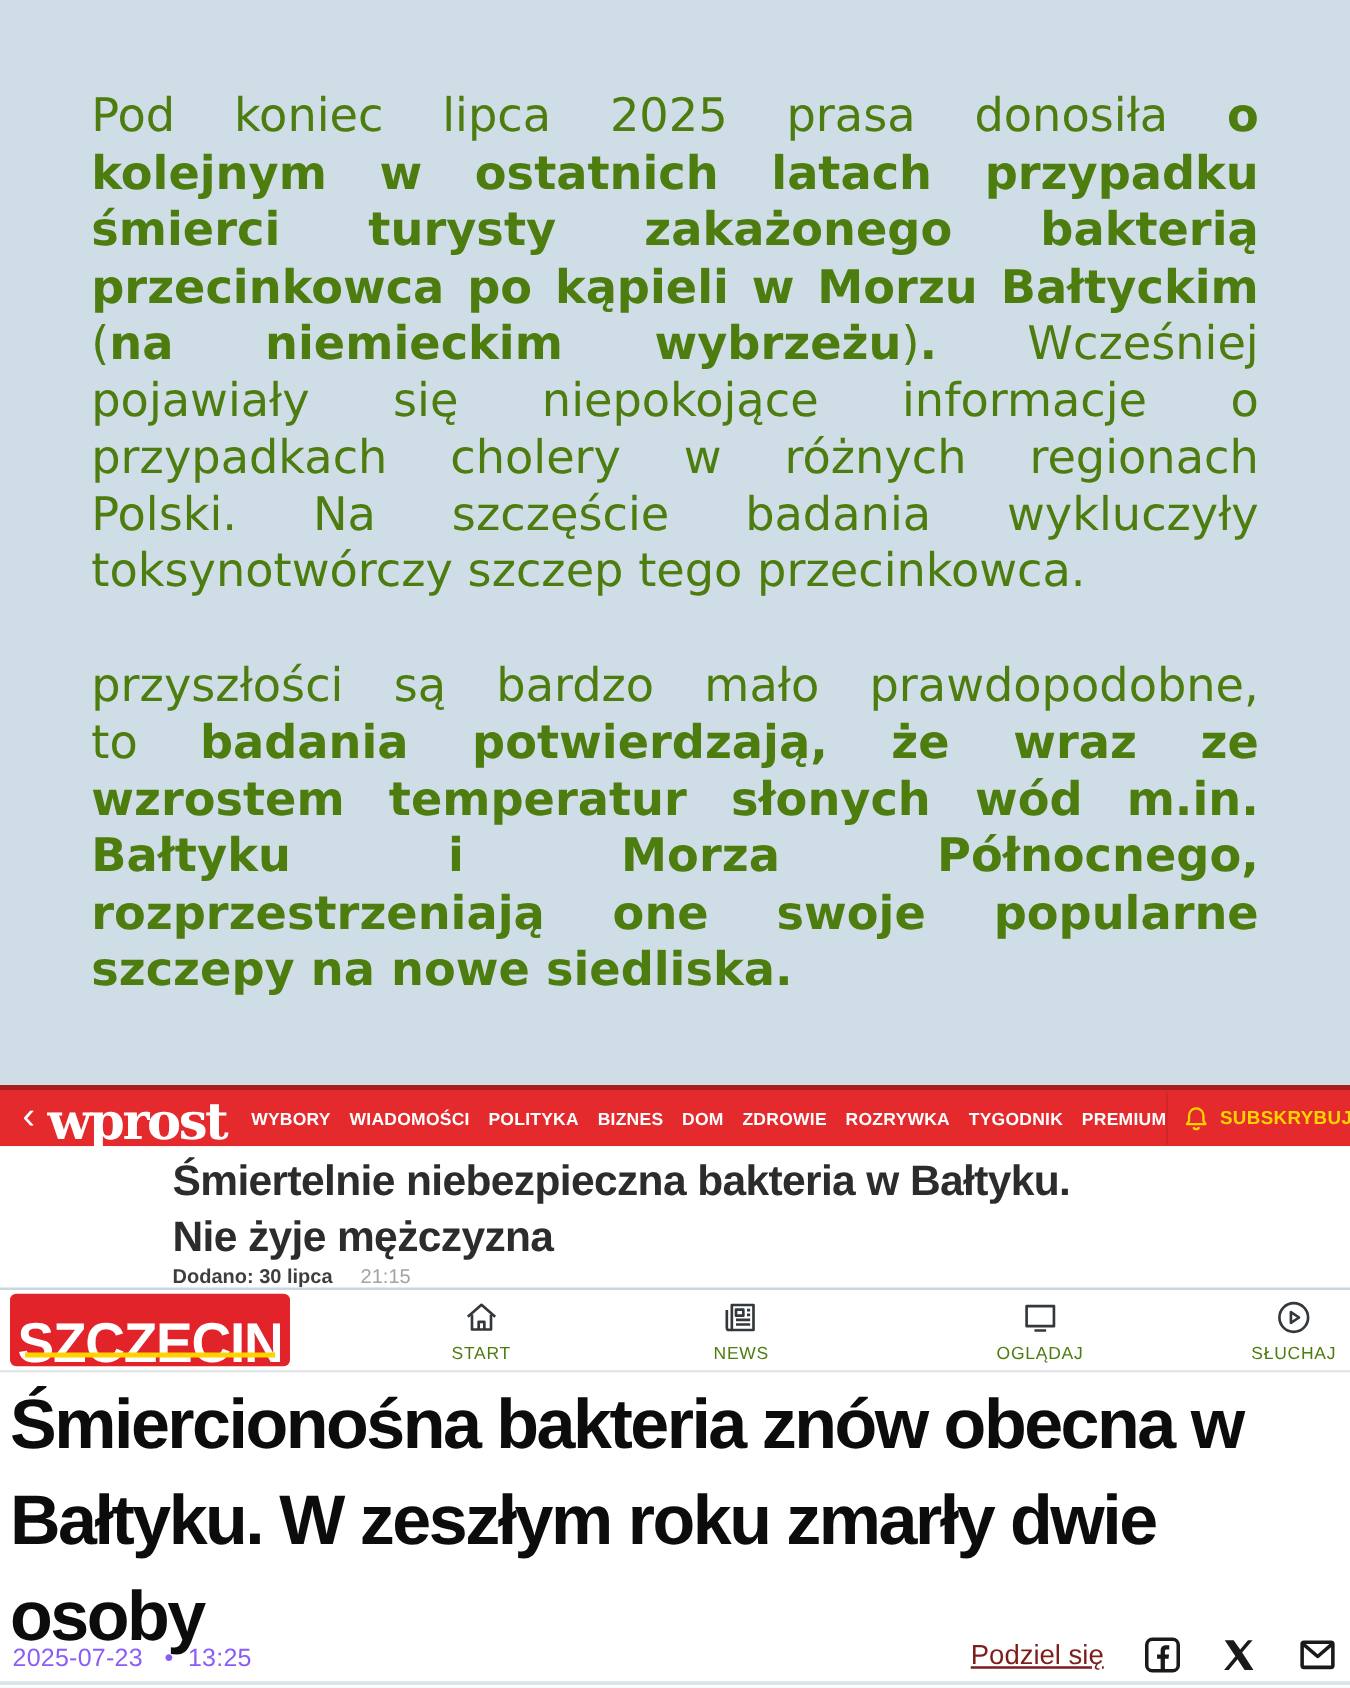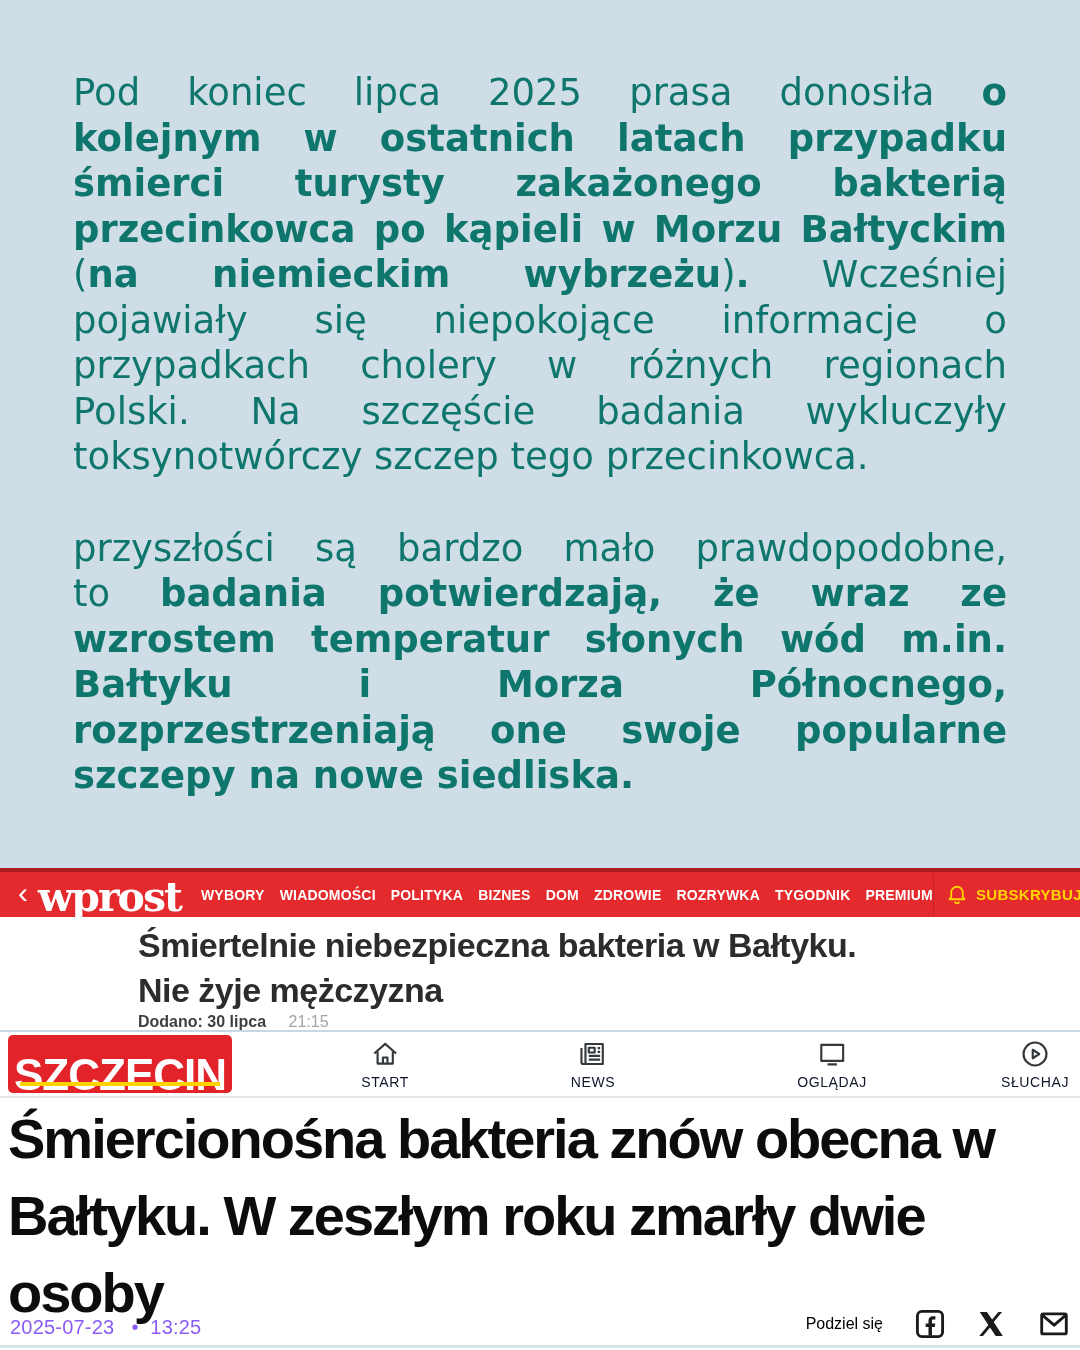--- a/index.html
+++ b/index.html
@@ -3,21 +3,21 @@
 <meta charset="utf-8">
 <style>
   html,body{margin:0;padding:0;background:#ffffff;}
   .page{position:relative;width:1080px;height:1350px;background:#ffffff;overflow:hidden;
         font-family:"Liberation Sans", sans-serif;}
 
   
   .blue-section{position:absolute;left:0;top:0;width:1080px;height:868px;background:#cfdde6;}
   .post-paragraphs{position:absolute;left:73px;top:70px;width:934px;}
   .paragraph{margin:0 0 46px 0;font-family:"DejaVu Sans", sans-serif;
-             font-size:37px;line-height:45.5px;color:#0f766e;}
+             font-size:37px;line-height:45.5px;color:#4d7c0f;}
   .pline{text-align:justify;text-align-last:justify;white-space:normal;}
   .pline.last{text-align-last:left;}
   .pline .b{font-weight:bold;}
 
   
   .wprost-bar{position:absolute;left:0;top:868px;width:1080px;height:49px;background:#e42a2d;
               border-top:4px solid #a81d20;box-sizing:border-box;display:flex;align-items:center;
               justify-content:space-between;padding:0 14px;}
   .wbar-left{display:flex;align-items:center;height:100%;}
   .back-chevron{color:#ffffff;font-size:30px;line-height:30px;margin:0 10px 4px 4px;cursor:pointer;}
@@ -43,31 +43,31 @@
   .szczecin-strip{position:absolute;left:0;top:1030px;width:1080px;height:68px;background:#ffffff;
                   border-top:2px solid #c9d8e0;border-bottom:2px solid #e3e7e9;box-sizing:border-box;}
   .szczecin-logo{position:absolute;left:8px;top:3px;width:224px;height:58px;background:#e3232a;
                  border-radius:5px;display:flex;align-items:center;justify-content:center;cursor:pointer;}
   .szczecin-logo-text{color:#ffffff;font-weight:bold;font-size:44px;letter-spacing:-1px;
                       transform:scaleY(1.02);position:relative;top:-3px;margin-top:28px;}
   .szczecin-logo-underline{position:absolute;left:12px;right:12px;bottom:7px;height:4px;background:#ffd200;}
   .sz-nav-item{position:absolute;top:6px;transform:translateX(-50%);display:flex;flex-direction:column;
                align-items:center;gap:4px;cursor:pointer;}
   .sz-nav-item svg{display:block;}
-  .sz-nav-label{color:#0f172a;font-size:14px;letter-spacing:0.6px;}
+  .sz-nav-label{color:#4d7c0f;font-size:14px;letter-spacing:0.6px;}
 
   
   .big-headline{position:absolute;left:8px;top:1100px;width:1060px;color:#0c0c0c;font-weight:bold;
                 font-size:56px;line-height:77px;letter-spacing:-2px;}
 
   
   .meta-row{position:absolute;left:0;top:1306px;width:1080px;height:40px;}
   .article-datetime{position:absolute;left:10px;top:10px;color:#8b5cf6;font-size:20px;letter-spacing:0.2px;}
   .share-group{position:absolute;right:8px;top:0;display:flex;align-items:center;gap:27px;}
-  .share-label{color:#000000;font-size:16px;margin-right:2px;}
+  .share-label{color:#7f1d1d;font-size:22px;margin-right:2px;text-decoration:underline;}
   .share-icon{display:inline-flex;cursor:pointer;color:#1a1a1a;}
 
   .bottom-line{position:absolute;left:0;top:1345px;width:1080px;height:3px;background:#d8e4ea;}
 </style>
 </head>
 <body>
 
 <div class="page">
 
   <div class="blue-section">

